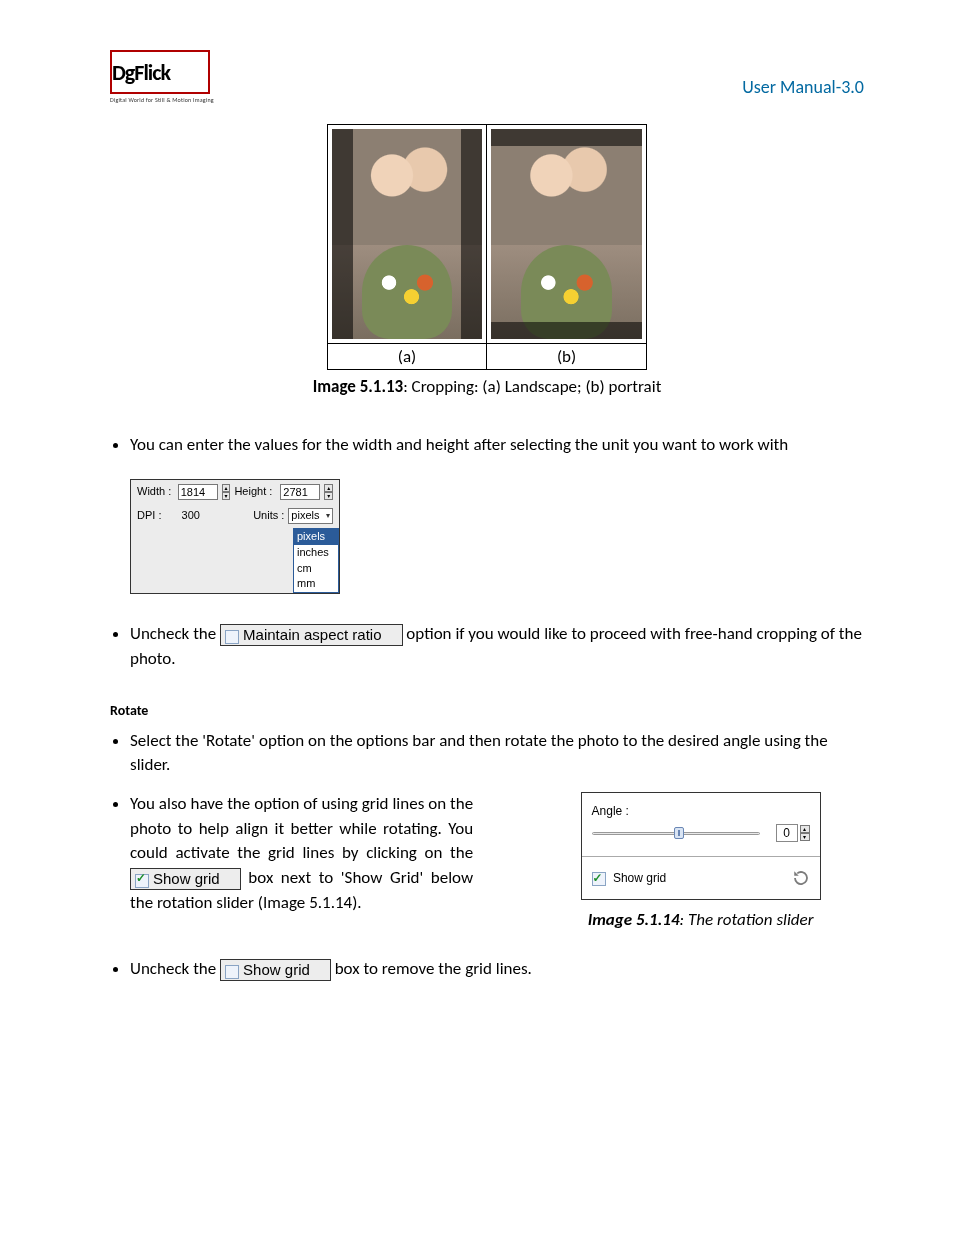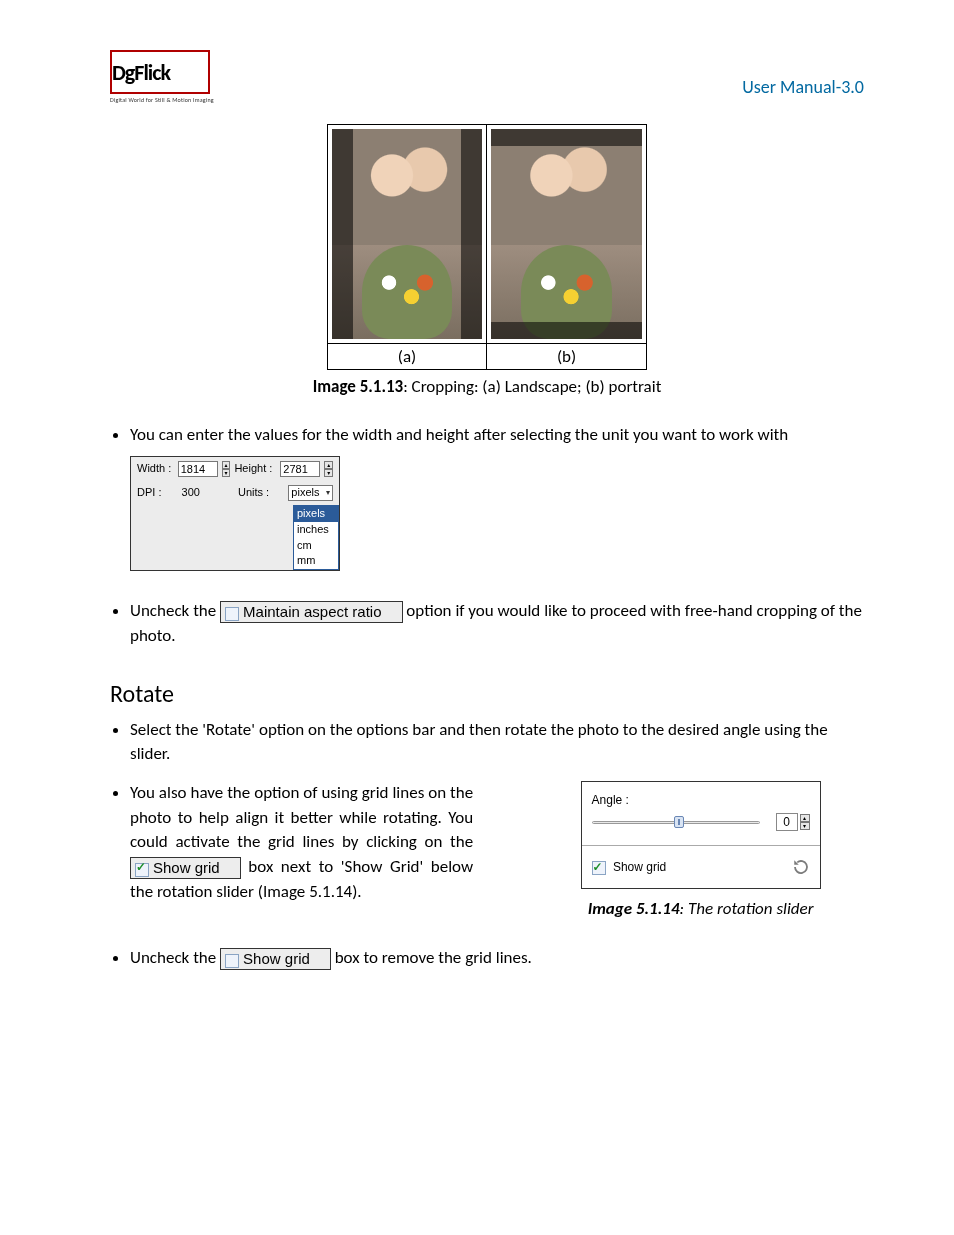--- a/index.html
+++ b/index.html
@@ -27,38 +27,38 @@
   .photo-inner { width:100%; height:100%; background:linear-gradient(180deg,#8a7768,#aa988a 40%,#7a6e60); display:flex; flex-direction:column; align-items:center; justify-content:flex-end; }
   .faces { width:100%; height:55%; background:radial-gradient(circle at 40% 40%, #f0d3b9 18%, transparent 19%), radial-gradient(circle at 62% 35%, #e8c9ad 18%, transparent 19%), #8c7f72; }
   .flowers { width:60%; height:45%; background:radial-gradient(circle at 30% 40%,#fff 8%,transparent 9%) ,radial-gradient(circle at 55% 55%,#f5d032 10%,transparent 11%),radial-gradient(circle at 70% 40%,#d7622d 9%,transparent 10%),#7a8a58; border-radius:50% 50% 30% 30%; }
   .crop-band-l { position:absolute; left:0; top:0; bottom:0; width:14%; background:rgba(0,0,0,.55); }
   .crop-band-r { position:absolute; right:0; top:0; bottom:0; width:14%; background:rgba(0,0,0,.55); }
   .crop-band-t { position:absolute; left:0; right:0; top:0; height:8%; background:rgba(0,0,0,.55); }
   .crop-band-b { position:absolute; left:0; right:0; bottom:0; height:8%; background:rgba(0,0,0,.55); }
   .fig1-row2 { display:flex; border-top:1px solid #000; }
   .fig1-row2 > div { width:50%; text-align:center; font-size:17px; padding:2px 0; }
   .fig1-row2 > div:first-child { border-right:1px solid #000; }
-  .caption { text-align:center; font-size:17px; margin-bottom:26px; }
+  .caption { text-align:center; font-size:17px; margin-bottom:36px; }
   ul.body { list-style:disc; padding-left:24px; margin:0 0 0 -4px; }
   ul.body > li { margin-bottom:14px; line-height:1.45; }
-  .dims-box { width:210px; border:1px solid #333; margin-top:8px; font-family:Tahoma,Arial,sans-serif; font-size:11px; background:#ececec; }
+  .dims-box { width:210px; border:1px solid #333; margin-top:21px; font-family:Tahoma,Arial,sans-serif; font-size:11px; background:#ececec; }
   .dims-row { display:flex; align-items:center; gap:4px; padding:4px 6px; background:#ececec; }
   .dims-row .lab { width:42px; }
   .dim-input { width:40px; height:16px; border:1px solid #777; font-size:11px; padding:0 2px; background:#fff; }
   .spinner { width:10px; height:16px; display:inline-flex; flex-direction:column; }
   .spinner span { flex:1; border:1px solid #777; background:#e6e6e6; font-size:6px; line-height:6px; text-align:center; }
   .unit-select { width:46px; height:16px; border:1px solid #777; font-size:11px; background:#fff; display:inline-flex; align-items:center; justify-content:space-between; padding:0 2px; }
   .unit-select::after { content:"▾"; font-size:8px; color:#333; }
   .dropdown { border:1px solid #2b5b99; background:#fff; width:46px; margin-left:auto; }
   .dropdown div { font-size:11px; padding:0 3px; }
   .dropdown .sel { background:#2b5b99; color:#fff; }
   .chip { display:inline-block; border:1px solid #333; background:#ededed; font-family:Tahoma,Arial,sans-serif; font-size:15px; padding:2px 20px 2px 4px; vertical-align:middle; line-height:1; }
   .chk { display:inline-block; width:14px; height:14px; border:1px solid #8aa4c4; background:#eef3fb; vertical-align:middle; margin-right:4px; position:relative; top:1px; }
   .chk.on::after { content:"✓"; color:#1d8f2a; font-size:12px; position:absolute; left:0px; top:-3px; font-weight:bold; }
-  h3.sec { font-size:24px; font-weight:normal; margin:30px 0 10px 0; }
+  h3.sec { font-size:14px; font-weight:bold; margin:30px 0 10px 0; }
   .two-col { display:flex; gap:64px; align-items:flex-start; }
   .two-col .left { flex:1.05; text-align:justify; }
   .two-col .right { flex:1; display:flex; flex-direction:column; align-items:center; }
   .rot-box { width:240px; border:1px solid #333; font-family:Tahoma,Arial,sans-serif; font-size:12px; }
   .rot-top { padding:10px 10px 20px 10px; border-bottom:1px solid #aaa; }
   .slider { position:relative; height:6px; margin:10px 0 0 0; }
   .slider-track { position:absolute; left:0; right:50px; top:2px; height:3px; border:1px solid #999; border-radius:2px; background:#e9e9e9; }
   .slider-thumb { position:absolute; left:38%; top:-3px; width:10px; height:12px; background:#d9e4f3; border:1px solid #6a87b5; border-radius:2px; }
   .slider-thumb::after { content:""; position:absolute; left:3px; top:2px; width:2px; height:6px; background:#6a87b5; }
   .angle-val { position:absolute; right:0; top:-6px; display:flex; align-items:center; }
@@ -128,21 +128,21 @@
         <input class="dim-input" value="2781" style="">
         <span class="spinner">
             <span>▴</span>
             <span>▾</span>
           </span>
       </div>
       <div class="dims-row">
         <span class="lab">DPI :</span>
         <span style="width:40px;">300</span>
         <span style="width:10px;"></span>
-        <span class="lab" style="width:48px;">Units :</span>
+        <span class="lab" style="width:48px;text-align:right;">Units :</span>
         <span class="unit-select">
             <span>pixels</span>
           </span>
       </div>
       <div style="display:flex;">
           <div style="flex:1"></div>
         <div class="dropdown">
           <div class="sel">pixels</div>
           <div>inches</div>
           <div>cm</div>

